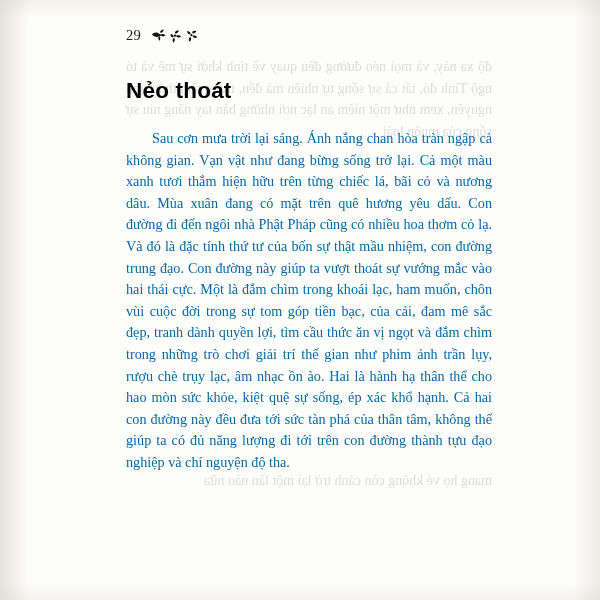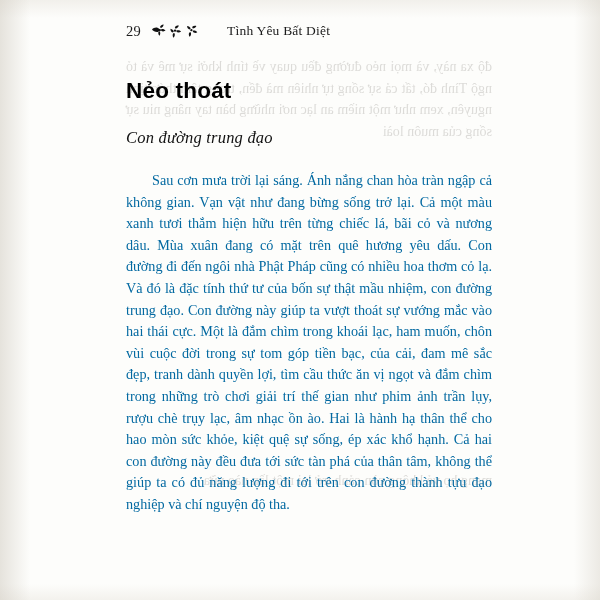--- a/index.html
+++ b/index.html
@@ -34,21 +34,21 @@
       linear-gradient(to top, rgba(220,215,205,0.30) 0px, rgba(255,255,255,0) 16px);
   }
   .content {
     position: relative;
     padding: 18px 108px 0 126px;
     box-sizing: border-box;
   }
   
   .running-head {
     display: flex;
-    align-items: center;
+    align-items: flex-end;
     height: 26px;
     margin-bottom: 34px;
   }
   .folio {
     font-size: 14.5px;
     color: #1d1d1d;
     letter-spacing: 0.3px;
   }
   .ornament {
     margin-left: 10px;
@@ -147,22 +147,20 @@
             <circle cx="24" cy="7.6" r="1.2"></circle>
             <path d="M41.5 9c-2 0-4-1-5-2.5 1.5-1.5 3.5-2.3 5.5-1.7 1.3.4 2.2 1.3 2.6 2.4-1 1.1-2 1.8-3.1 1.8z" opacity="0"></path>
             <path d="M38.6 6.5c-1.5-.6-2.5-2-2.5-3.6 1.6.1 3 1.1 3.6 2.6l-1.1 1z"></path>
             <path d="M41.1 4.1c1.1-1.2 2.8-1.6 4.3-1-.6 1.5-2 2.5-3.6 2.5l-.7-1.5z"></path>
             <path d="M42 7.6c1.7-.4 3.4.3 4.3 1.7-1.4.9-3.2.8-4.5-.2l.2-1.5z"></path>
             <path d="M39.8 9.3c.6 1.6.2 3.4-1 4.5-1.1-1.2-1.3-3-.5-4.4l1.5-.1z"></path>
             <circle cx="40.4" cy="7.2" r="1.15"></circle>
           </g>
         </svg>
       </span>
-      <span class="head-title">Tình Yêu Bất Diệt</span>
     </div>
 
     <h1 class="chapter-title">Nẻo thoát</h1>
-    <h2 class="chapter-subtitle">Con đường trung đạo</h2>
 
     <p class="body-par">Sau cơn mưa trời lại sáng. Ánh nắng chan hòa tràn ngập cả không gian. Vạn vật như đang bừng sống trở lại. Cả một màu xanh tươi thắm hiện hữu trên từng chiếc lá, bãi cỏ và nương dâu. Mùa xuân đang có mặt trên quê hương yêu dấu. Con đường đi đến ngôi nhà Phật Pháp cũng có nhiều hoa thơm cỏ lạ. Và đó là đặc tính thứ tư của bốn sự thật mầu nhiệm, con đường trung đạo. Con đường này giúp ta vượt thoát sự vướng mắc vào hai thái cực. Một là đắm chìm trong khoái lạc, ham muốn, chôn vùi cuộc đời trong sự tom góp tiền bạc, của cải, đam mê sắc đẹp, tranh dành quyền lợi, tìm cầu thức ăn vị ngọt và đắm chìm trong những trò chơi giải trí thế gian như phim ảnh trần lụy, rượu chè trụy lạc, âm nhạc ồn ào. Hai là hành hạ thân thể cho hao mòn sức khỏe, kiệt quệ sự sống, ép xác khổ hạnh. Cả hai con đường này đều đưa tới sức tàn phá của thân tâm, không thể giúp ta có đủ năng lượng đi tới trên con đường thành tựu đạo nghiệp và chí nguyện độ tha.</p>
 
   </div>
 </div>
 
 </body></html>

